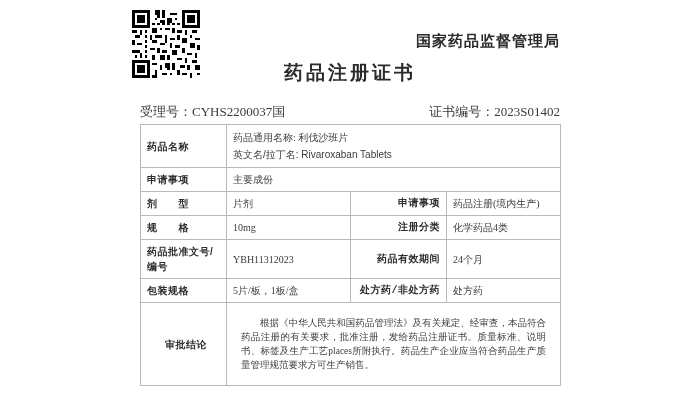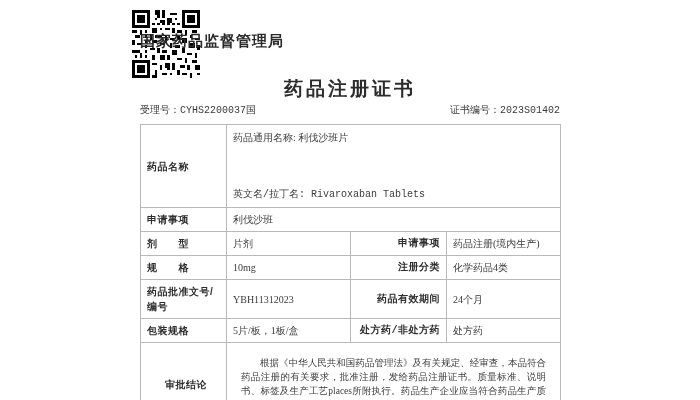--- a/index.html
+++ b/index.html
@@ -31,50 +31,49 @@
     background: #ffffff;
   }
   .qr svg { display: block; }
 
   
   .org-title {
     position: absolute;
     left: 140px;
     top: 32px;
     width: 420px;
-    text-align: left;
+    text-align: right;
     font-family: "Liberation Sans", sans-serif;
     font-weight: bold;
     font-size: 15px;
     letter-spacing: 1px;
     color: #2b2b2b;
   }
   .doc-title {
     position: absolute;
     left: 140px;
-    top: 76px;
+    top: 60px;
     width: 420px;
     text-align: center;
     font-family: "Liberation Sans", sans-serif;
     font-weight: bold;
     font-size: 19px;
     letter-spacing: 3px;
     color: #2b2b2b;
   }
 
   
   .meta {
     position: absolute;
     left: 140px;
     top: 103px;
     width: 420px;
     height: 16px;
-    font-size: 10px;
+    font-size: 13px;
     color: #3a3a3a;
-    font-family: Liberation Mono, monospace;
   }
   .meta .accept {
     position: absolute;
     left: 0;
     top: 0;
     white-space: nowrap;
   }
   .meta .certno {
     position: absolute;
     right: 0;
@@ -112,21 +111,21 @@
   }
   td.label-mid {
     width: 86px;
     text-align: right;
     font-family: Liberation Mono, monospace;
     font-weight: bold;
     color: #2f2f2f;
     letter-spacing: 0.5px;
   }
   .name-cell div { line-height: 1.7; }
-  .name-cell .latin { font-family: Liberation Mono, monospace; margin-top: 40px; }
+  .name-cell .latin { font-family: Liberation Sans, sans-serif; }
   td.label.tall {
     height: 74px;
     padding-left: 24px;
   }
   .conclusion {
     text-align: justify;
     line-height: 1.7;
     padding: 6px 8px 6px 8px;
     font-size: 9.5px;
   }
@@ -265,21 +264,21 @@
     <tbody>
       <tr>
         <td class="label">药品名称</td>
         <td class="value name-cell" colspan="3">
           <div>药品通用名称: 利伐沙班片</div>
           <div class="latin">英文名/拉丁名: Rivaroxaban Tablets</div>
         </td>
       </tr>
       <tr>
         <td class="label">申请事项</td>
-        <td class="value" colspan="3">利伐沙班</td>
+        <td class="value" colspan="3">主要成份</td>
       </tr>
       <tr>
         <td class="label">剂　　型</td>
         <td class="value">片剂</td>
         <td class="label-mid">申请事项</td>
         <td class="value nowrap">药品注册(境内生产)</td>
       </tr>
       <tr>
         <td class="label">规　　格</td>
         <td class="value">10mg</td>

